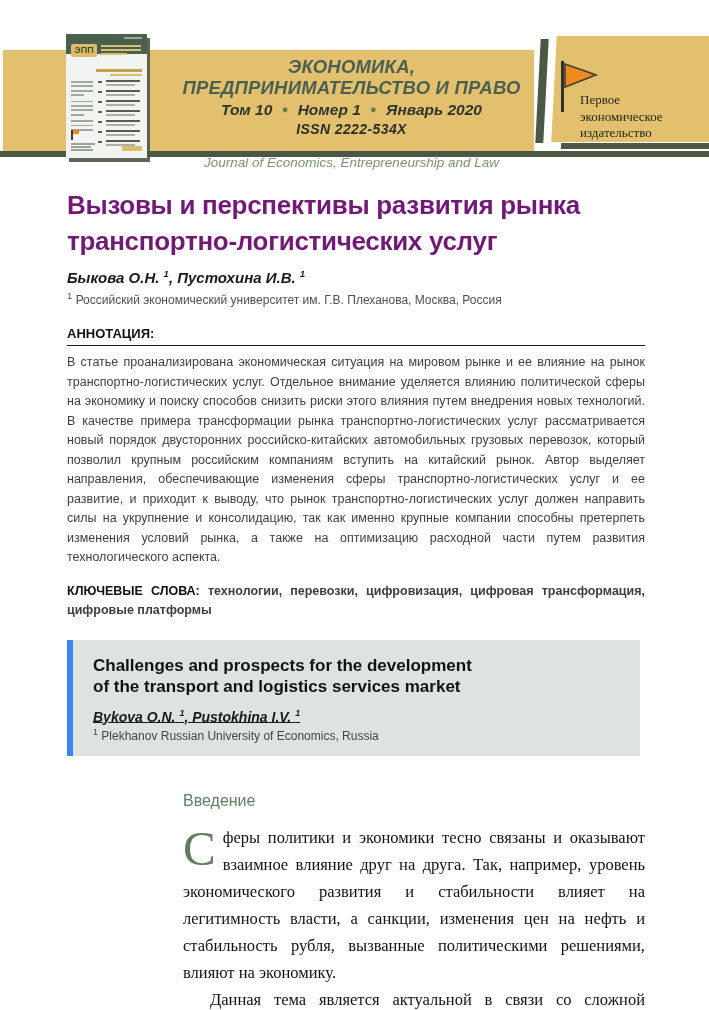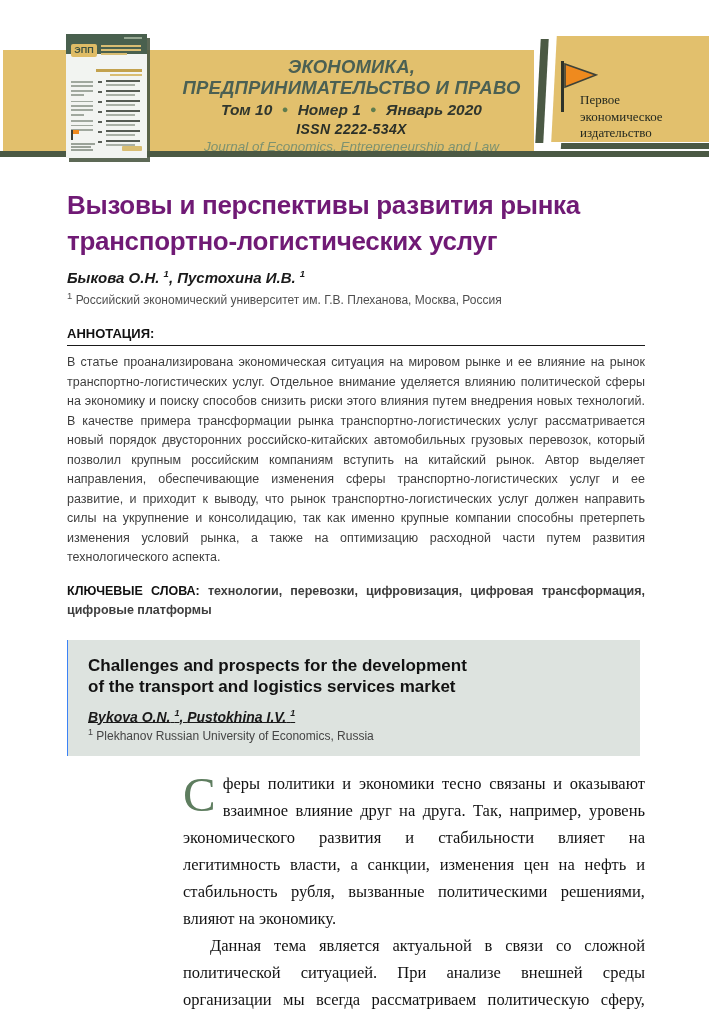--- a/index.html
+++ b/index.html
@@ -17,21 +17,21 @@
     background:#e2c06d;
     font-style:italic;
   }
   .banner-text { position:absolute; left:168px; right:2px; top:6px; text-align:center; }
   .journal-title {
     color:#4b6053; font-weight:bold; font-size:18.5px; line-height:21px; letter-spacing:0.2px;
   }
   .issue-line { margin-top:3px; font-size:15.5px; color:#30362e; font-weight:bold; }
   .issue-line .bullet { color:#5f7c4e; font-size:11px; vertical-align:2px; margin:0 5px; }
   .issn-line { margin-top:2px; font-size:14px; color:#2a2f28; font-weight:bold; letter-spacing:0.4px; }
-  .journal-en { margin-top:2px; font-size:13.5px; color:#7d9270; }
+  .journal-en { margin-top:18px; font-size:13.5px; color:#7d9270; }
 
   .green-rule { position:absolute; left:0; top:151px; width:709px; height:6px; background:#4b5944; }
 
   
   .ribbon-wrap { position:absolute; left:533px; top:35px; width:176px; height:120px; }
   .ribbon-stripe { position:absolute; left:5px; top:4px; width:8px; height:104px; background:#4b5944; transform:skewX(-3deg); }
   .ribbon-tan { position:absolute; left:21px; top:1px; width:158px; height:106px; background:#e2c06d; transform:skewX(-3deg); }
   .ribbon-shadow { position:absolute; left:28px; top:108px; width:150px; height:6px; background:#4b5944; transform:skewX(-3deg); }
   .ribbon-content { position:absolute; left:21px; top:1px; width:158px; height:106px; }
   .flag-pole { position:absolute; left:7px; top:25px; width:3px; height:51px; background:#2e332b; }
@@ -87,21 +87,21 @@
     margin-top:19px; font-size:13px; font-weight:bold; color:#111;
     padding-bottom:4px; border-bottom:1.5px solid #1a1a1a;
   }
   .abstract-text {
     margin-top:7px; font-size:12.5px; line-height:19.5px; color:#3e3e3e; text-align:justify;
   }
   .keywords { margin-top:14px; font-size:12.5px; line-height:19.5px; color:#3e3e3e; text-align:justify;font-weight:bold; }
   .keywords b { color:#111; }
 
   .en-block {
-    margin-top:19px; background:#dde3df; border-left:1px solid #3b82f6;
+    margin-top:19px; background:#dde3df; border-left:6px solid #3b82f6;
     padding:15px 20px 13px 20px; width:573px;
   }
   .en-title { font-size:17px; line-height:21px; font-weight:bold; color:#121212; }
   .en-authors { margin-top:11px; font-size:14px; font-weight:bold; font-style:italic; color:#1a1a1a;text-decoration:underline; }
   .en-authors sup, .en-aff sup { font-size:9px; }
   .en-aff { margin-top:3px; font-size:12px; color:#454545; }
 
   .intro { margin-left:116px; width:462px; }
   .intro-heading { margin-top:36px; font-size:16px; font-weight:normal; color:#5e7f63; }
   .intro p {
@@ -258,20 +258,21 @@
         <sup>1</sup><span>, </span>
         <span>Pustokhina I.V.</span>
         <sup>1</sup>
       </div>
       <div class="en-aff">
         <sup>1</sup><span> Plekhanov Russian University of Economics, Russia</span>
       </div>
     </div>
 
     <div class="intro">
+      <h2 class="intro-heading">Введение</h2>
       <p class="p1">
         <span class="dropcap">С</span><span>феры политики и экономики тесно связаны и оказывают взаимное влияние друг на друга. Так, например, уровень экономического развития и стабильности влияет на легитимность власти, а санкции, изменения цен на нефть и стабильность рубля, вызванные политическими решениями, влияют на экономику.</span>
       </p>
       <p class="p2">Данная тема является актуальной в связи со сложной политической ситуацией. При анализе внешней среды организации мы всегда рассматриваем политическую сферу, поэтому необходимо изучить современное состояние политики и ее влияние на экономику, в частности на рынок транспортно-логистических услуг (ТЛУ), а также обозначить риски и возможности, которые она влечет, и способы их решения.</p>
     </div>
 
   </div>
 </div>
 
 </body></html>

